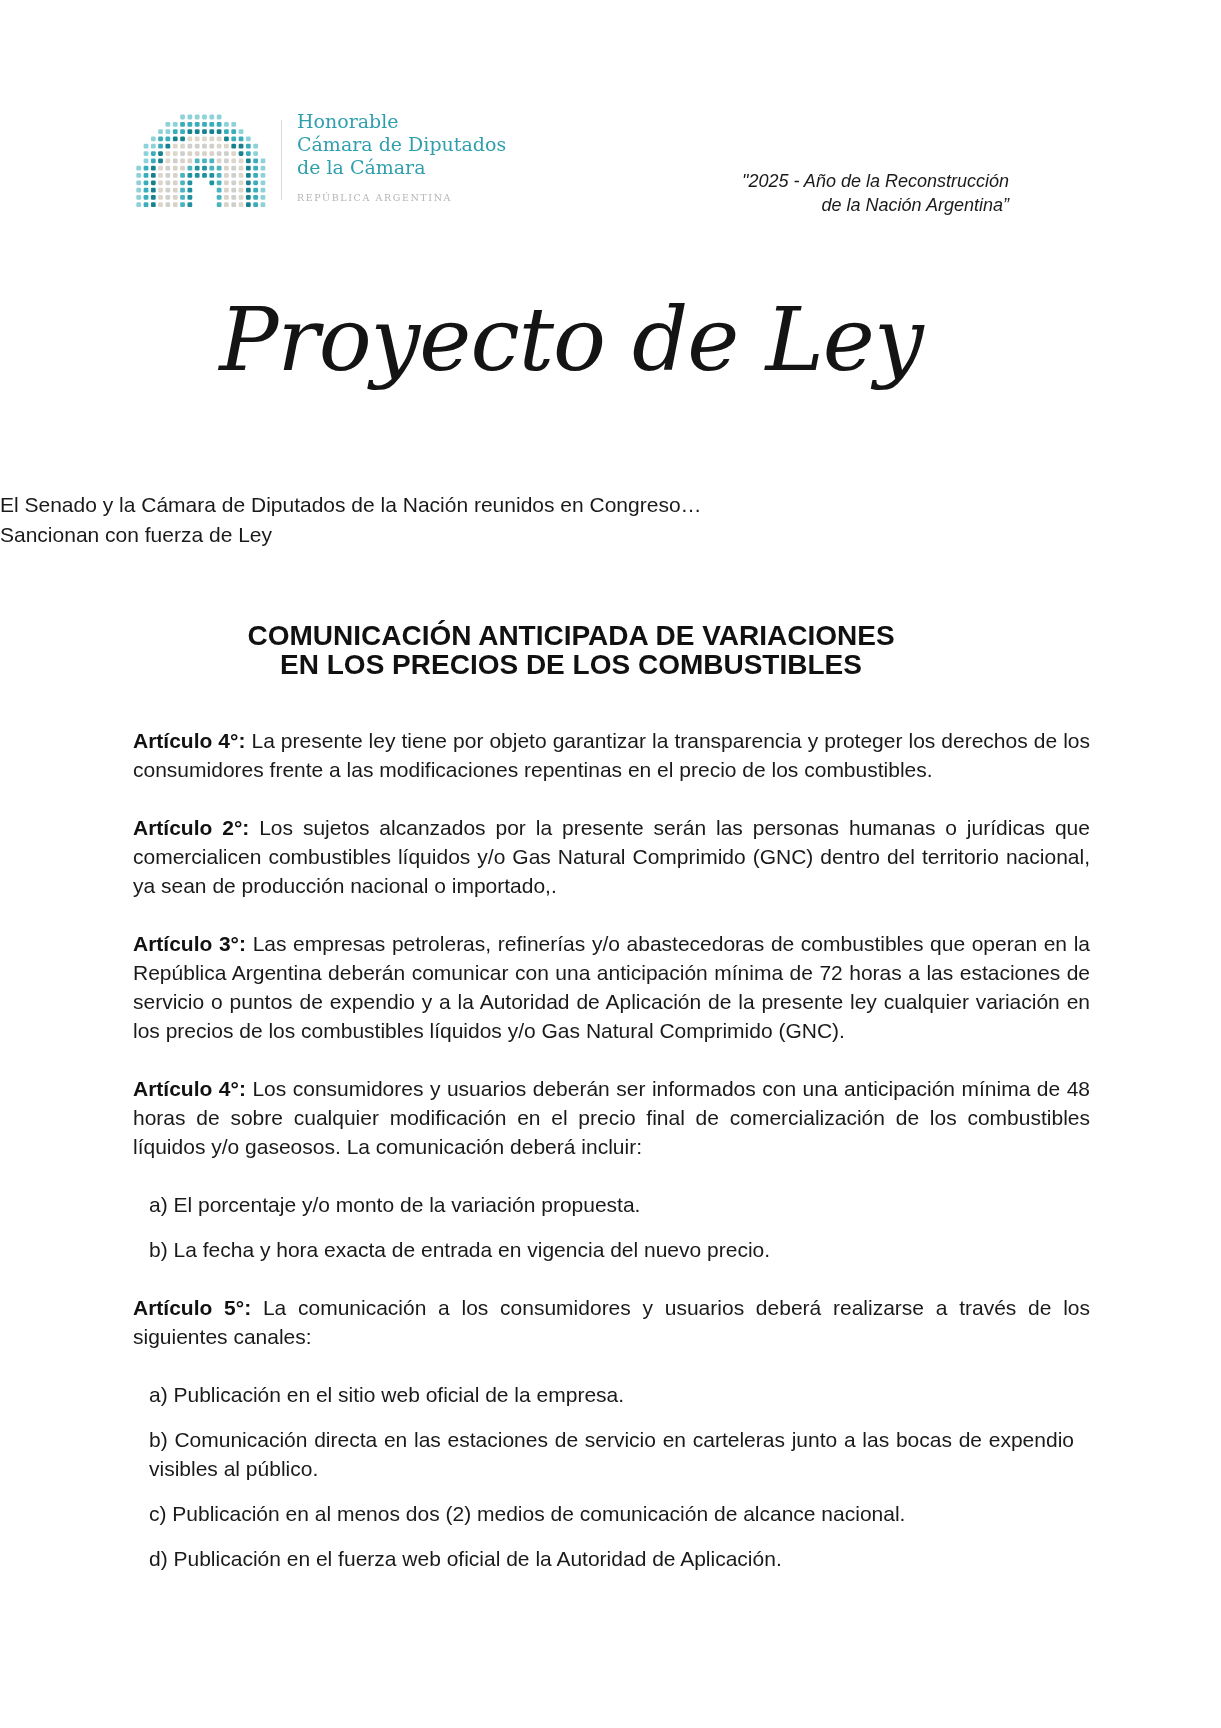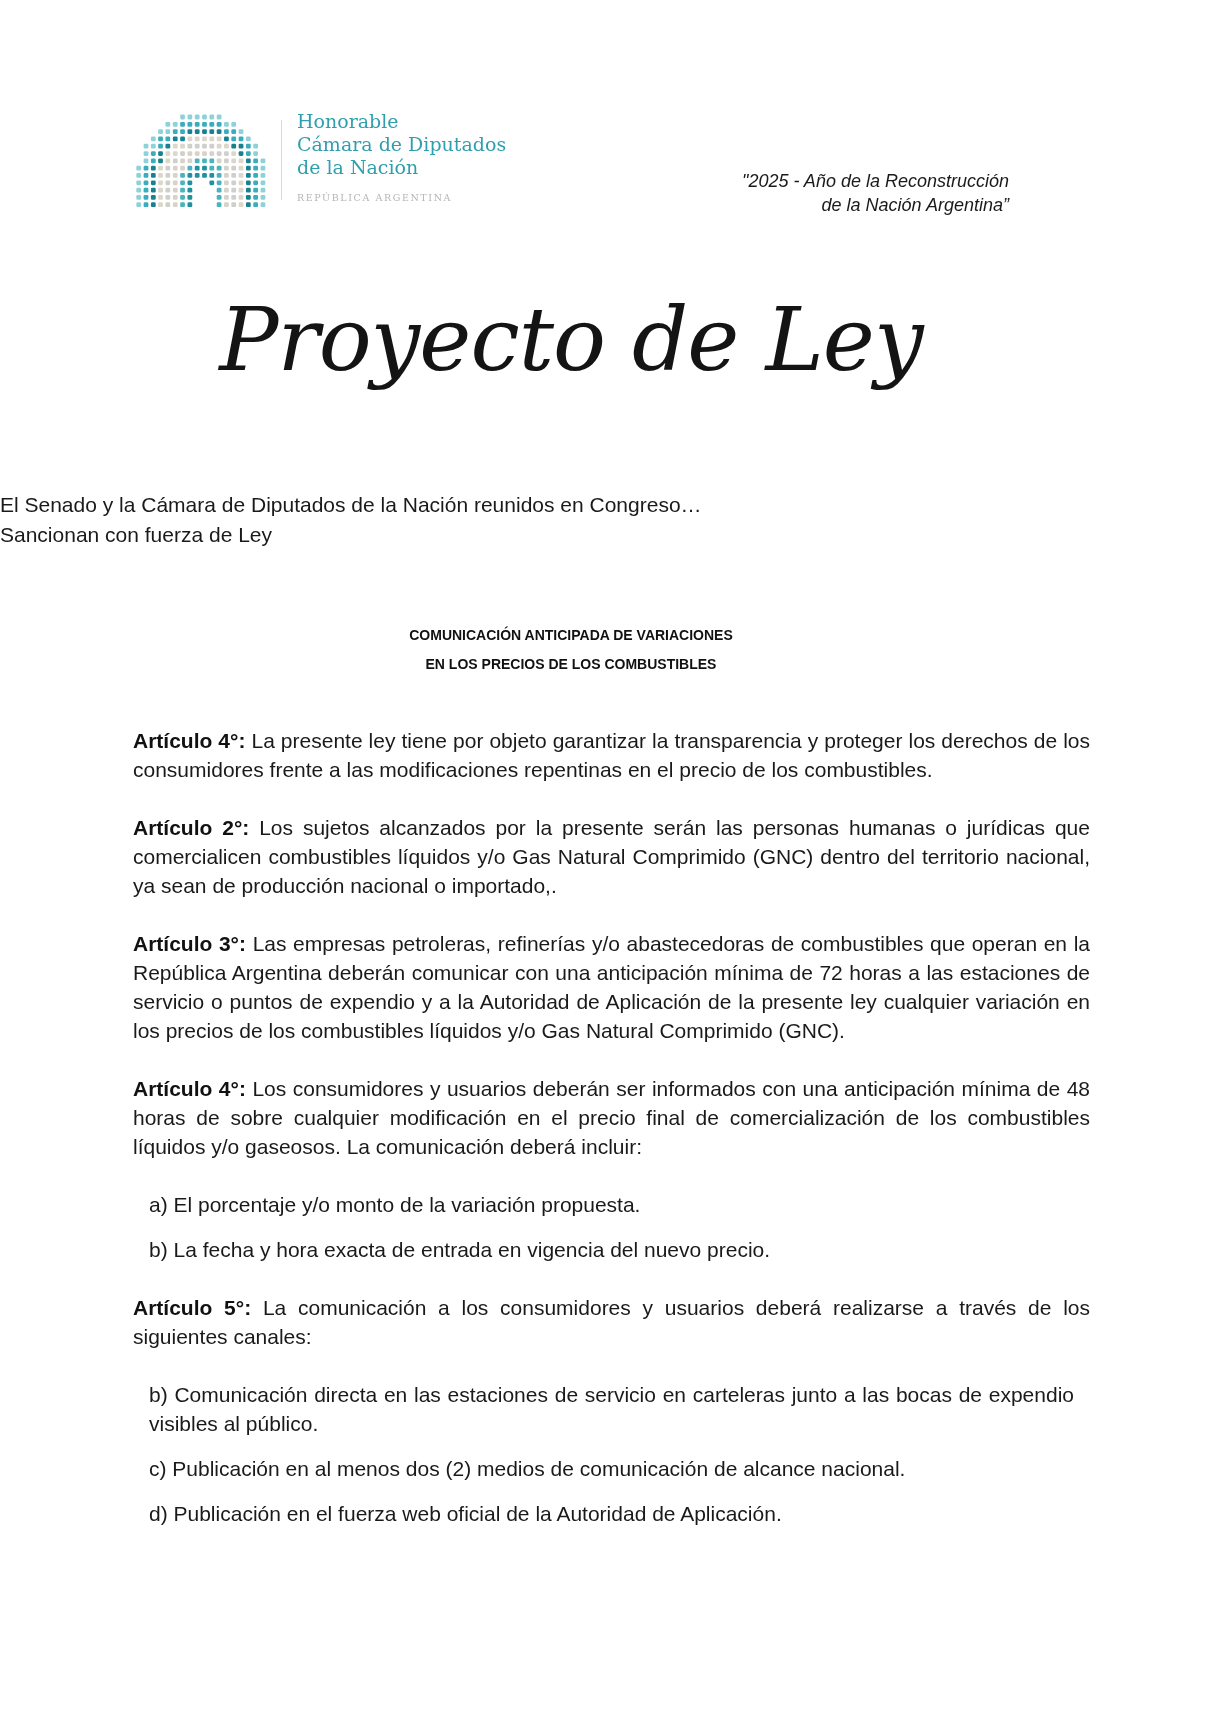--- a/index.html
+++ b/index.html
@@ -87,21 +87,21 @@
   }
 
   
   .subject {
     position: absolute;
     top: 621px;
     left: 0;
     width: 100%;
     text-align: center;
     font-weight: bold;
-    font-size: 14px;
+    font-size: 28px;
     line-height: 29px;
     color: #111111;
   }
 
   
   .articles {
     position: absolute;
     top: 726px;
     left: 133px;
     width: 957px;
@@ -315,21 +315,21 @@
         <rect x="94.9" y="87.7" width="4.7" height="4.7" rx="1.3" fill="#cfd0cc"></rect>
         <rect x="102.1" y="87.7" width="4.7" height="4.7" rx="1.3" fill="#ddd6ca"></rect>
         <rect x="109.3" y="87.7" width="4.7" height="4.7" rx="1.3" fill="#17818f"></rect>
         <rect x="116.5" y="87.7" width="4.7" height="4.7" rx="1.3" fill="#39adbb"></rect>
         <rect x="123.7" y="87.7" width="4.7" height="4.7" rx="1.3" fill="#8ed2d9"></rect>
       </svg>
     <div class="logo-divider"></div>
     <div class="logo-text">
       <div>Honorable</div>
       <div>Cámara de Diputados</div>
-      <div>de la Nación</div>
+      <div>de la Cámara</div>
       <div class="logo-sub">REPÚBLICA ARGENTINA</div>
     </div>
   </div>
 
   <div class="motto">
     <div>"2025 - Año de la Reconstrucción</div>
     <div>de la Nación Argentina”</div>
   </div>
 
   <h1 class="script-title">Proyecto de Ley</h1>
@@ -355,19 +355,20 @@
     <p class="article"><strong>Artículo 4°:</strong> <span>Los consumidores y usuarios deberán ser informados con una anticipación mínima de 48 horas de sobre cualquier modificación en el precio final de comercialización de los combustibles líquidos y/o gaseosos. La comunicación deberá incluir:</span></p>
 
     <div class="list">
       <p class="list-item">a) El porcentaje y/o monto de la variación propuesta.</p>
       <p class="list-item">b) La fecha y hora exacta de entrada en vigencia del nuevo precio.</p>
     </div>
 
     <p class="article"><strong>Artículo 5°:</strong> <span>La comunicación a los consumidores y usuarios deberá realizarse a través de los siguientes canales:</span></p>
 
     <div class="list">
+      <p class="list-item">a) Publicación en el sitio web oficial de la empresa.</p>
       <p class="list-item">b) Comunicación directa en las estaciones de servicio en carteleras junto a las bocas de expendio visibles al público.</p>
       <p class="list-item">c) Publicación en al menos dos (2) medios de comunicación de alcance nacional.</p>
       <p class="list-item">d) Publicación en el fuerza web oficial de la Autoridad de Aplicación.</p>
     </div>
 
   </main>
 </div>
 
 </body></html>

